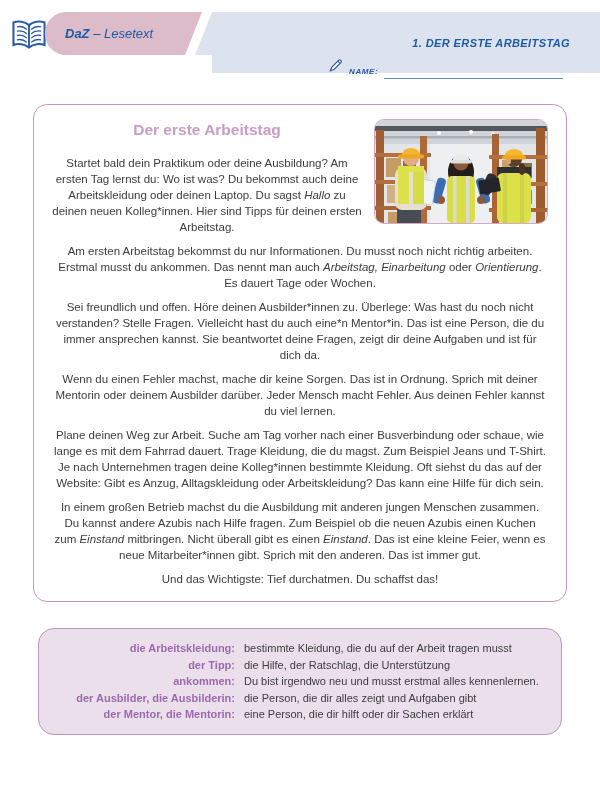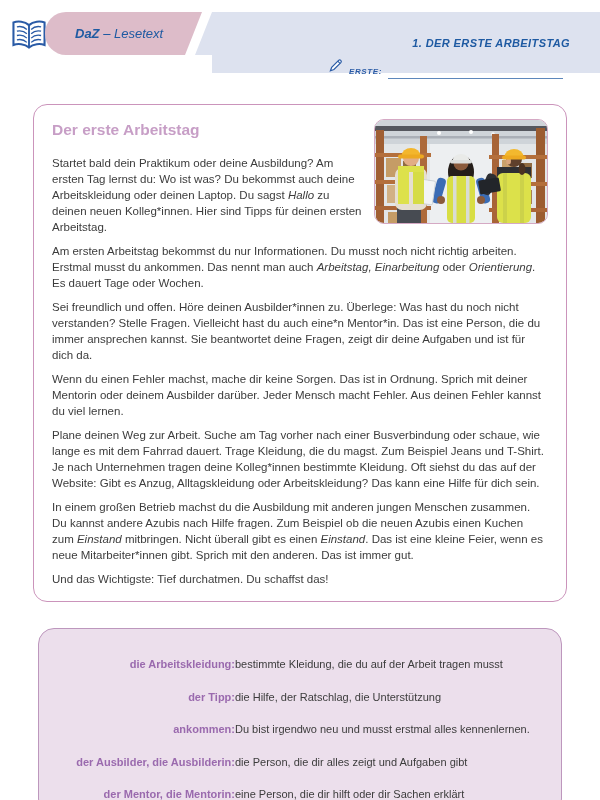--- a/index.html
+++ b/index.html
@@ -1,44 +1,44 @@
 <!DOCTYPE html>
 <html><head>
 <meta charset="utf-8">
 <style>
   html,body{margin:0;padding:0;}
   body{width:600px;height:800px;background:#ffffff;font-family:"Liberation Sans",sans-serif;position:relative;overflow:hidden;}
   .page{position:absolute;inset:0;}
 
   
-  .ribbon-pink{position:absolute;left:45px;top:12px;width:140px;height:43px;background:#ddbcc9;border-radius:21px 0 0 21px;display:flex;align-items:center;padding-left:30px;box-sizing:border-box;}
+  .ribbon-pink{position:absolute;left:45px;top:12px;width:140px;height:43px;background:#ddbcc9;border-radius:21px 0 0 21px;display:flex;align-items:center;padding-left:20px;box-sizing:border-box;}
   .ribbon-pink::after{content:'';position:absolute;left:100%;top:0;width:0;height:0;border-top:43px solid #ddbcc9;border-right:17px solid transparent;}
   .badge-text{font-style:italic;font-size:13px;color:#1e5aa2;white-space:nowrap;}
   .badge-text .prog{font-weight:bold;}
   .ribbon-blue{position:absolute;left:212px;right:0;top:12px;height:61px;background:#dde2ef;display:flex;align-items:center;justify-content:flex-end;padding-right:30px;box-sizing:border-box;}
   .ribbon-blue::before{content:'';position:absolute;right:100%;top:0;width:0;height:0;border-bottom:43px solid #dde2ef;border-left:17px solid transparent;}
   .chapter{font-style:italic;font-weight:bold;font-size:11px;letter-spacing:.4px;color:#1e5aa2;white-space:nowrap;}
   .book{position:absolute;left:10px;top:17px;}
 
   
   .name-row{position:absolute;left:328px;right:37px;top:58px;display:flex;align-items:flex-end;gap:6px;}
   .name-label{font-style:italic;font-weight:bold;font-size:8px;letter-spacing:.6px;color:#2a5ba6;padding-bottom:3px;}
   .name-line{flex:1;height:16px;border-bottom:1.5px solid #5d87bb;}
   .pencil{padding-bottom:2px;}
 
   
-  .content-box{position:absolute;left:33px;top:104px;width:534px;box-sizing:border-box;background:#fff;border:1.5px solid #cb94bb;border-radius:14px;padding:14px 18px 14px 18px;}
+  .content-box{position:absolute;left:33px;top:104px;width:534px;box-sizing:border-box;background:#fff;border:1.5px solid #cb94bb;border-radius:14px;padding:14px 18px 14px 18px;text-align:center;}
   .photo{float:right;width:172px;height:103px;margin:0 0 16px 12px;border:1.5px solid #d5a9c4;border-radius:10px;overflow:hidden;background:#dfe2e5;}
   h1.title{margin:2px 0 9px 0;font-size:15.5px;font-weight:bold;color:#c79ec6;}
   .para{margin:8px 0 0 0;font-size:11.5px;line-height:16px;color:#3c3c3c;}
   .para:first-child{margin-top:16px;}
 
   
   .vocab-box{position:absolute;left:38px;top:628px;width:524px;box-sizing:border-box;background:#ecdfec;border:1.5px solid #bd97bd;border-radius:16px;padding:11px 18px;}
-  .vocab-row{display:flex;font-size:11px;line-height:16.5px;margin-top:16px;}
+  .vocab-row{display:flex;gap:9px;font-size:11px;line-height:16.5px;}
   .vocab-term{width:178px;flex:0 0 178px;text-align:right;font-weight:bold;color:#9a6aae;}
   .vocab-def{flex:1;color:#3c3c3c;}
 </style>
 </head>
 <body>
 
 <div class="page">
 
   <div class="book">
     <svg width="38" height="37" viewBox="0 0 44 40" fill="none">
@@ -57,21 +57,21 @@
     <span class="chapter">1. DER ERSTE ARBEITSTAG</span>
   </div>
 
   <div class="name-row">
     <span class="pencil">
       <svg width="15" height="15" viewBox="0 0 16 16" fill="none">
         <path d="M2.6 13.6 L3.9 9.9 L11.3 2.5 A1.7 1.7 0 0 1 13.7 4.9 L6.3 12.3 L2.6 13.6 Z" stroke="#2a5ba6" stroke-width="1.3" fill="#ffffff"></path>
         <path d="M10.4 3.4 L12.8 5.8" stroke="#2a5ba6" stroke-width="1.1"></path>
       </svg>
     </span>
-    <span class="name-label">ERSTE:</span>
+    <span class="name-label">NAME:</span>
     <div class="name-line"></div>
   </div>
 
   <section class="content-box">
     <div class="photo">
       <svg width="172" height="103" viewBox="0 0 172 103">
 
         <rect x="0" y="0" width="172" height="103" fill="#e3e6e8"></rect>
         <rect x="0" y="0" width="172" height="24" fill="#cfd4d9"></rect>
         <rect x="0" y="6" width="172" height="5" fill="#55575e"></rect>

